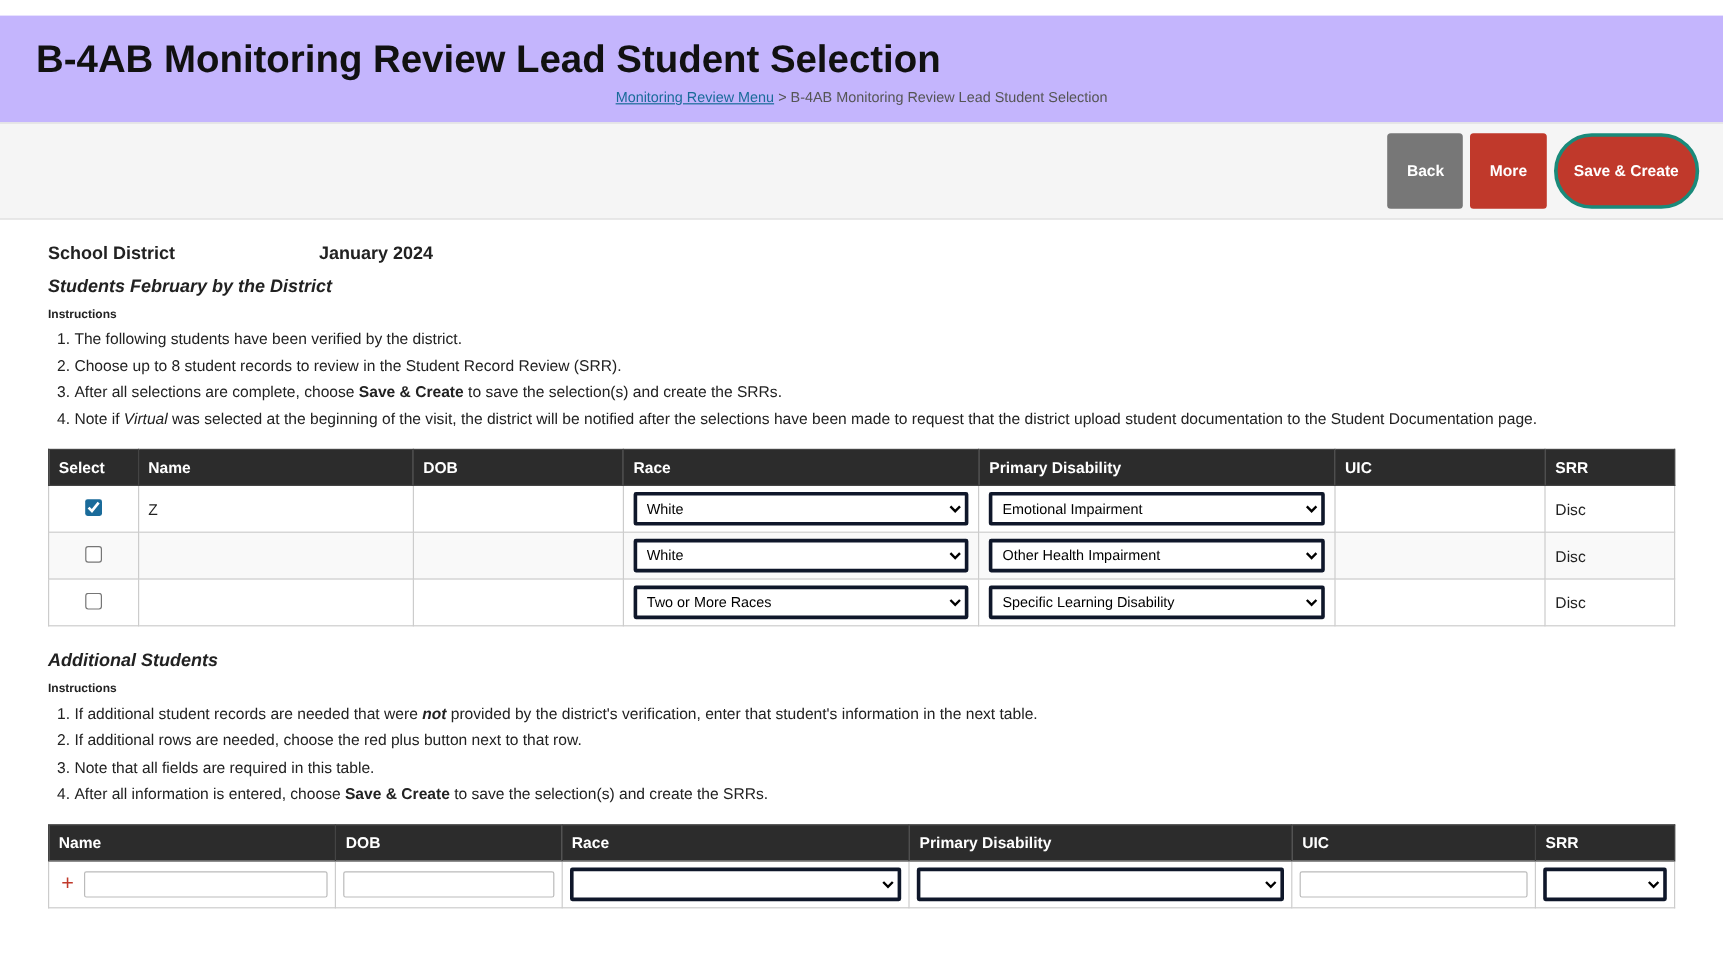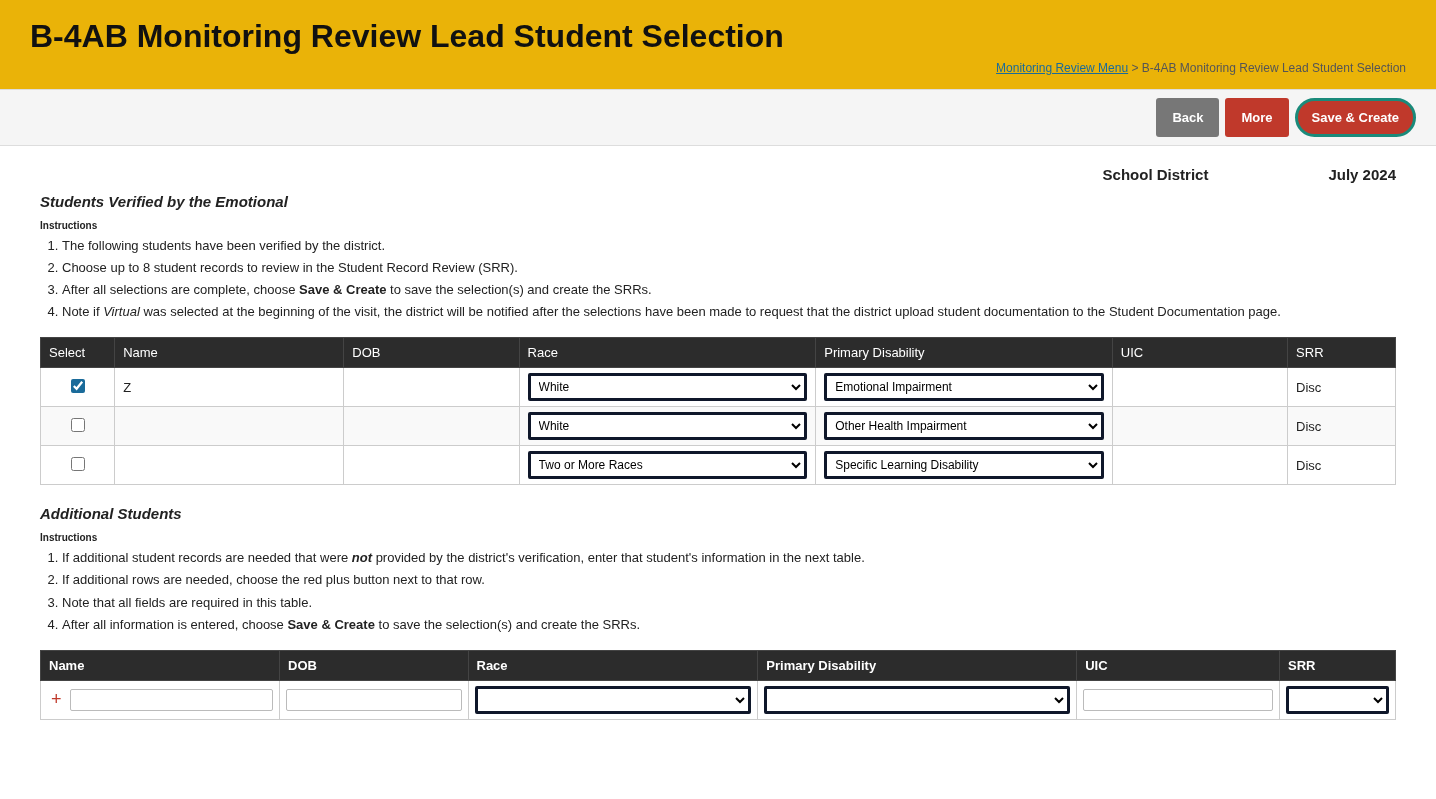--- a/index.html
+++ b/index.html
@@ -1,48 +1,49 @@
 <!DOCTYPE html>
 <html><head>
   <meta charset="utf-8">
   <style>
     * { box-sizing: border-box; margin: 0; padding: 0; }
     body { font-family: Arial, sans-serif; font-size: 13px; background: #fff; color: #222; }
 
     .header-band {
-      background: #eab308;
+      background: #c4b5fd;
       padding: 18px 30px 14px 30px;
+      margin-top: 13px;
     }
     .header-band h1 {
       font-size: 32px;
       font-weight: bold;
       color: #111;
       margin-bottom: 6px;
     }
     .breadcrumb {
-      text-align: right;
+      text-align: center;
       font-size: 12px;
       color: #555;
     }
     .breadcrumb a {
       color: #1a6b9a;
       text-decoration: underline;
     }
 
     .toolbar {
       background: #f5f5f5;
       border-top: 1px solid #ddd;
       border-bottom: 1px solid #ddd;
       padding: 8px 20px;
       display: flex;
       justify-content: flex-end;
       gap: 6px;
     }
     .btn {
-      padding: 12px 16px;
+      padding: 24px 16px;
       border: none;
       border-radius: 3px;
       cursor: pointer;
       font-size: 13px;
       font-weight: bold;
       color: #fff;
     }
     .btn-gray { background: #777; }
     .btn-red { background: #c0392b; }
     .btn-red-circle {
@@ -55,21 +56,21 @@
     .main-content {
       padding: 20px 40px 30px 40px;
     }
 
     .section-header {
       text-align: center;
       margin-bottom: 10px;
     }
     .section-header .district-date {
       display: flex;
-      justify-content: flex-end;
+      justify-content: flex-start;
       gap: 120px;
       font-size: 15px;
       font-weight: bold;
       margin-bottom: 6px;
     }
 
     .section-title {
       font-style: italic;
       font-weight: bold;
       font-size: 15px;
@@ -100,21 +101,21 @@
       font-size: 13px;
     }
     table.data-table thead tr {
       background: #2c2c2c;
       color: #fff;
     }
     table.data-table thead th {
       padding: 7px 8px;
       text-align: left;
       border: 1px solid #444;
-      font-weight: normal;
+      font-weight: bold;
     }
     table.data-table tbody tr {
       background: #fff;
     }
     table.data-table tbody tr:nth-child(even) {
       background: #f9f9f9;
     }
     table.data-table tbody td {
       padding: 5px 8px;
       border: 1px solid #ccc;
@@ -205,25 +206,25 @@
   <button class="btn btn-gray">Back</button>
   <button class="btn btn-red">More</button>
   <button class="btn btn-red btn-red-circle">Save &amp; Create</button>
 </div>
 
 <div class="main-content">
 
   <div class="section-header">
     <div class="district-date">
       <span>School District</span>
-      <span>July 2024</span>
+      <span>January 2024</span>
     </div>
   </div>
 
-  <div class="section-title">Students Verified by the Emotional</div>
+  <div class="section-title">Students February by the District</div>
 
   <div class="instructions-block">
     <div class="inst-label">Instructions</div>
     <ol>
       <li>The following students have been verified by the district.</li>
       <li>Choose up to 8 student records to review in the Student Record Review (SRR).</li>
       <li>After all selections are complete, choose <b>Save &amp; Create</b> to save the selection(s) and create the SRRs.</li>
       <li>Note if <i>Virtual</i> was selected at the beginning of the visit, the district will be notified after the selections have been made to request that the district upload student documentation to the Student Documentation page.</li>
     </ol>
   </div>

